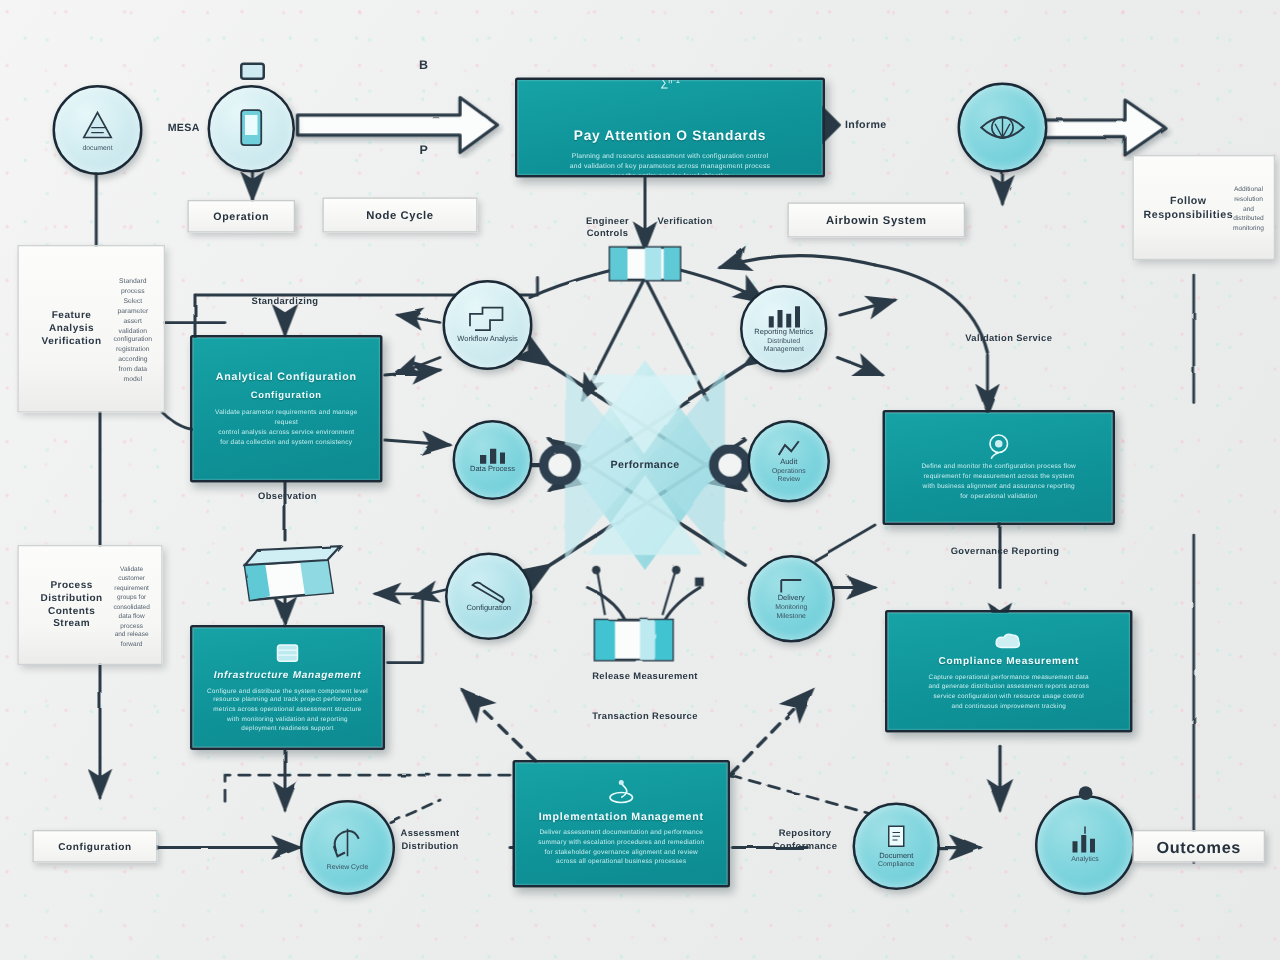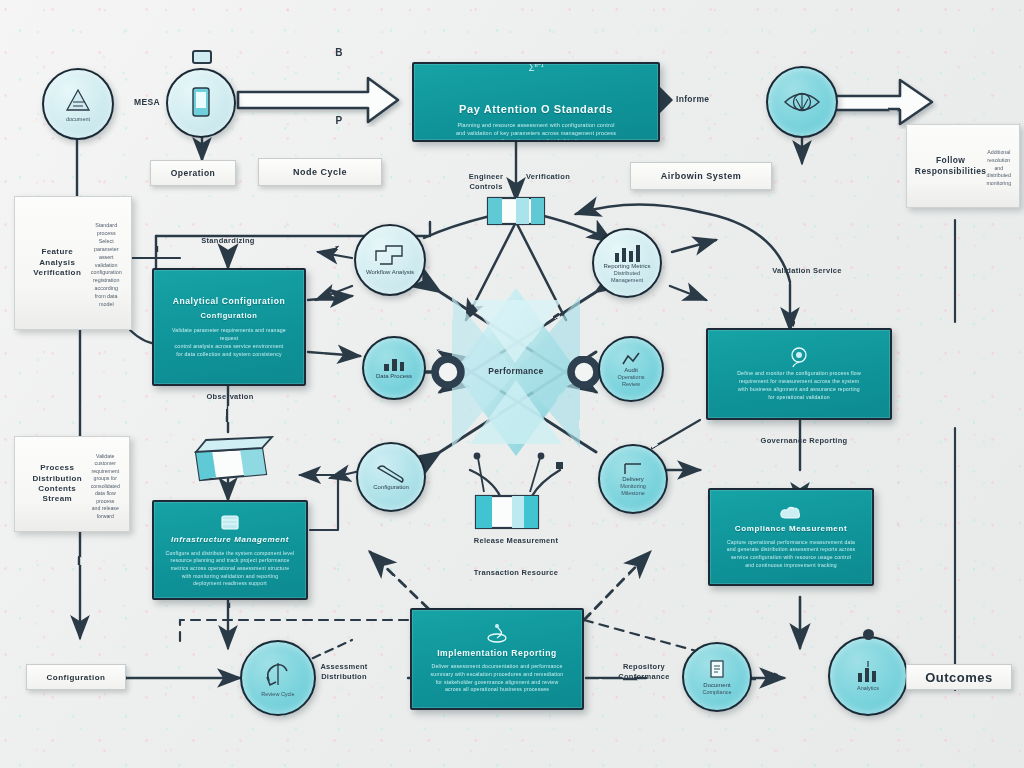--- a/index.html
+++ b/index.html
@@ -343,38 +343,38 @@
       <circle cx="11" cy="9" r="7" fill="none" stroke="#eafcfd" stroke-width="1.3"></circle>
       <circle cx="11" cy="9" r="3" fill="#cdeff4"></circle>
       <path d="M11,16 Q6,18 5,21" fill="none" stroke="#eafcfd" stroke-width="1.3"></path>
     </svg>
     <span class="bdy" style="font-size:5.2px;white-space:pre-line;">Define and monitor the configuration process flow
 requirement for measurement across the system
 with business alignment and assurance reporting
 for operational validation</span>
   </div>
 
-  <div class="node tealbox" style="left:708px;top:488px;width:166px;height:98px;">
+  <div class="node tealbox" style="left:708px;top:488px;width:198px;height:98px;">
     <svg width="24" height="16" viewBox="0 0 24 16" style="margin-bottom:3px;">
       <path d="M6,13 Q1,13 2,8 Q3,4 8,5 Q10,1 15,3 Q20,3 20,8 Q22,13 17,13 Z" fill="#cdeff4" stroke="#eafcfd" stroke-width="1.1"></path>
     </svg>
     <span class="ttl" style="font-size:8px;">Compliance Measurement</span>
     <span class="bdy" style="font-size:5.1px;white-space:pre-line;">Capture operational performance measurement data
 and generate distribution assessment reports across
 service configuration with resource usage control
 and continuous improvement tracking</span>
   </div>
 
   <div class="node tealbox" style="left:410px;top:608px;width:174px;height:102px;">
     <svg width="26" height="22" viewBox="0 0 26 22" style="margin-bottom:2px;">
       <ellipse cx="13" cy="14" rx="9" ry="4" fill="none" stroke="#eafcfd" stroke-width="1.3"></ellipse>
       <path d="M13,14 Q20,10 16,6 Q12,2 13,1" fill="none" stroke="#eafcfd" stroke-width="1.3"></path>
       <circle cx="13" cy="2" r="2" fill="#cdeff4"></circle>
     </svg>
-    <span class="ttl" style="font-size:8.5px;">Implementation Reporting</span>
+    <span class="ttl" style="font-size:8.5px;">Implementation Management</span>
     <span class="bdy" style="font-size:5.2px;white-space:pre-line;">Deliver assessment documentation and performance
 summary with escalation procedures and remediation
 for stakeholder governance alignment and review
 across all operational business processes</span>
   </div>
 
   <div class="node circ pale" style="left:354px;top:224px;width:72px;height:72px;">
     <svg width="36" height="26" viewBox="0 0 36 26">
       <path d="M4,18 L4,8 L14,8 L14,3 L30,3 L30,13 L20,13 L20,21 L8,21" fill="none" stroke="#2b3a47" stroke-width="1.4"></path>
     </svg>

